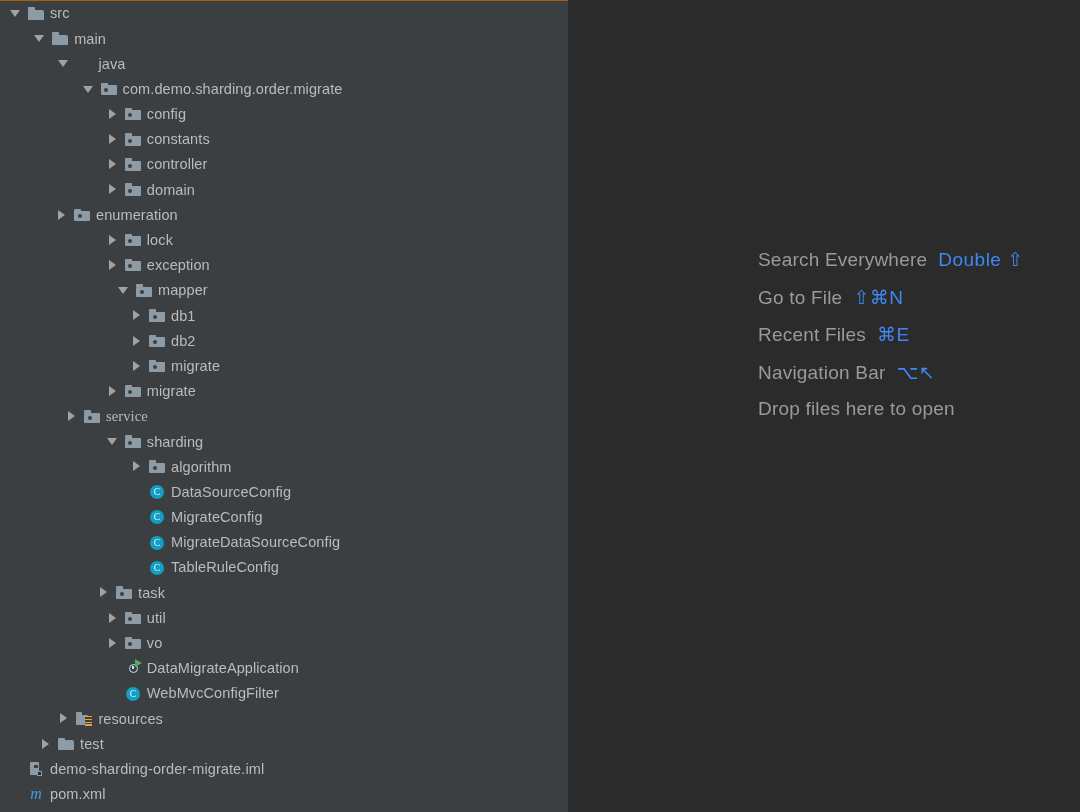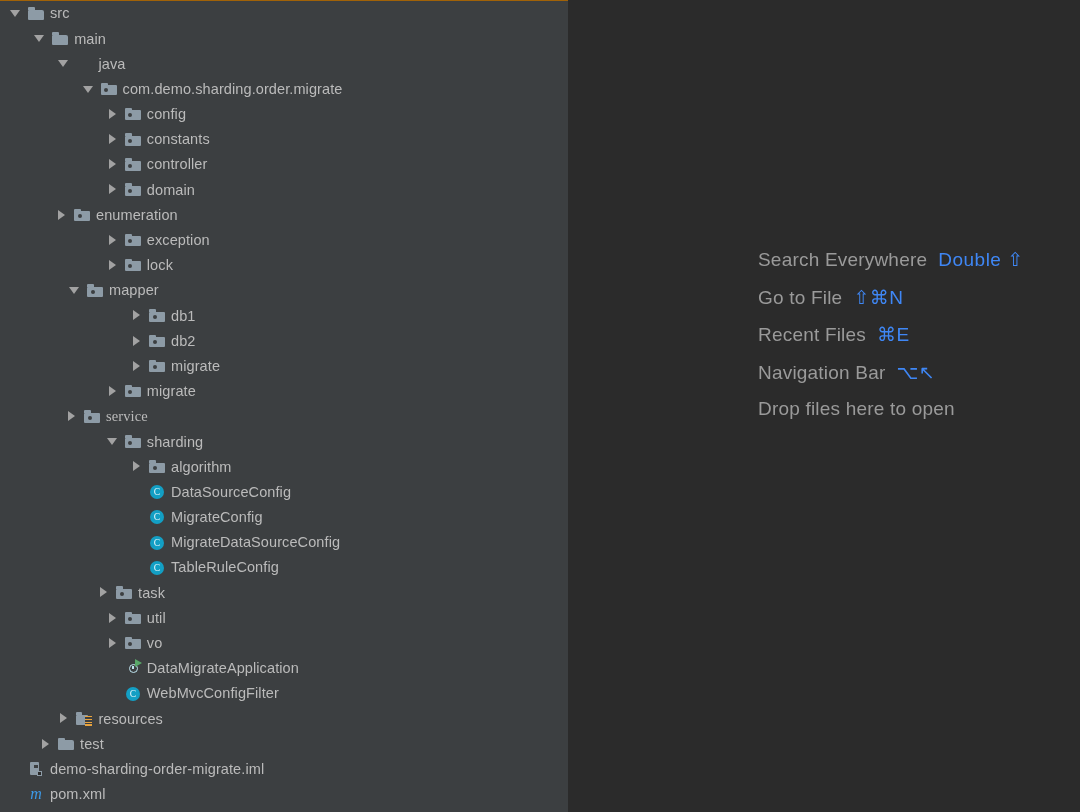--- a/index.html
+++ b/index.html
@@ -216,30 +216,30 @@
           <span class="ico pkg">
             <span class="dot"></span>
           </span>
           <span class="label">enumeration</span>
         </div>
         <div class="row" style="padding-left: 106.8px;">
           <span class="twisty collapsed"></span>
           <span class="ico pkg">
             <span class="dot"></span>
           </span>
+          <span class="label">lock</span>
+        </div>
+        <div class="row" style="padding-left: 106.8px;">
+          <span class="twisty collapsed"></span>
+          <span class="ico pkg">
+            <span class="dot"></span>
+          </span>
           <span class="label">exception</span>
         </div>
-        <div class="row" style="padding-left: 106.8px;">
-          <span class="twisty collapsed"></span>
-          <span class="ico pkg">
-            <span class="dot"></span>
-          </span>
-          <span class="label">lock</span>
-        </div>
-        <div class="row" style="padding-left: 69px;">
+        <div class="row" style="padding-left: 118px;">
           <span class="twisty expanded"></span>
           <span class="ico pkg">
             <span class="dot"></span>
           </span>
           <span class="label">mapper</span>
         </div>
         <div class="row" style="padding-left: 131px;">
           <span class="twisty collapsed"></span>
           <span class="ico pkg">
             <span class="dot"></span>

